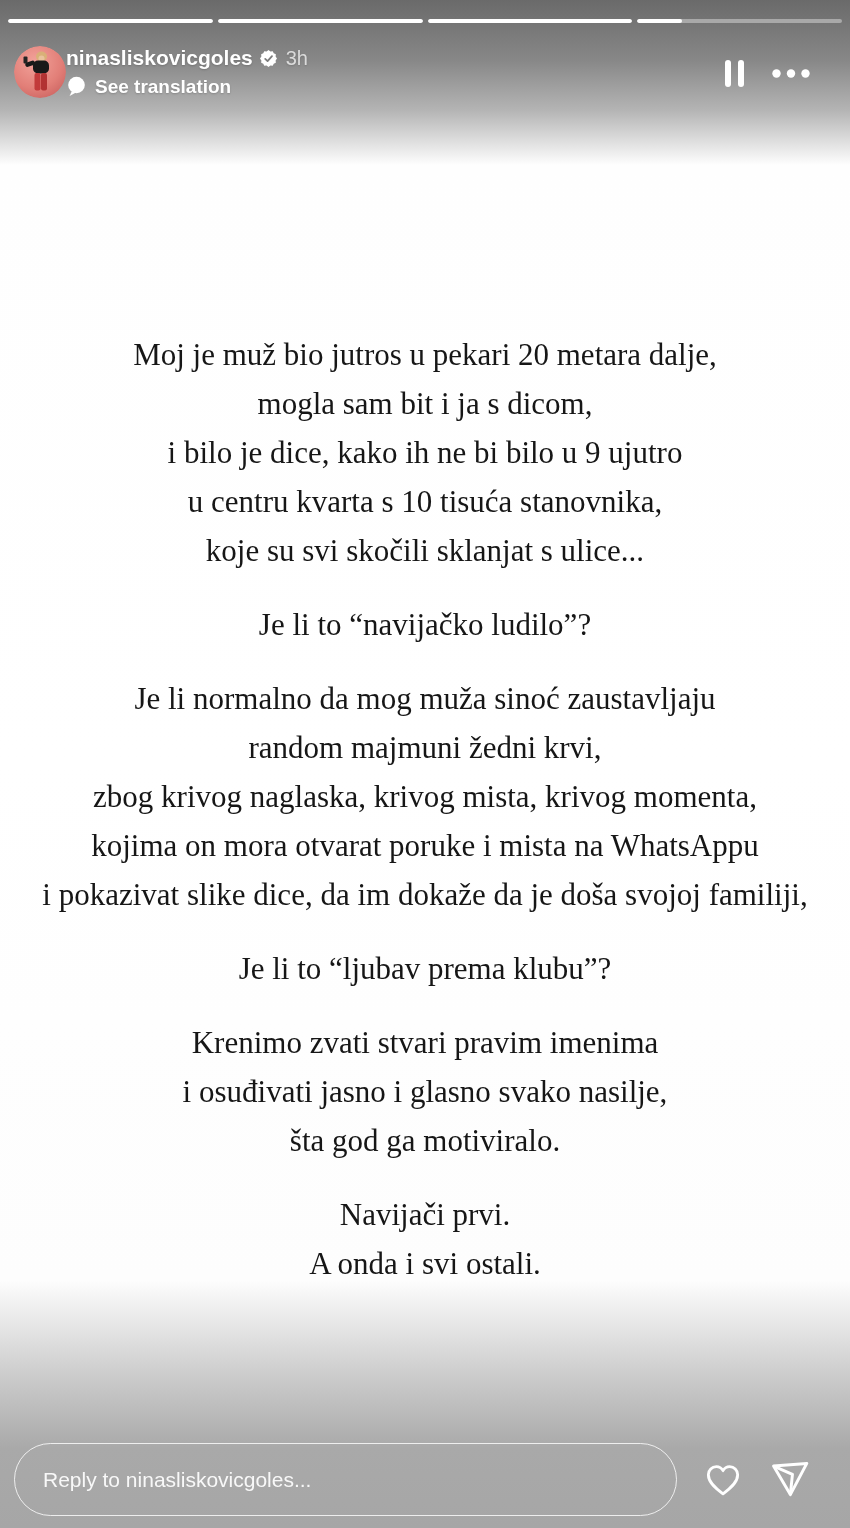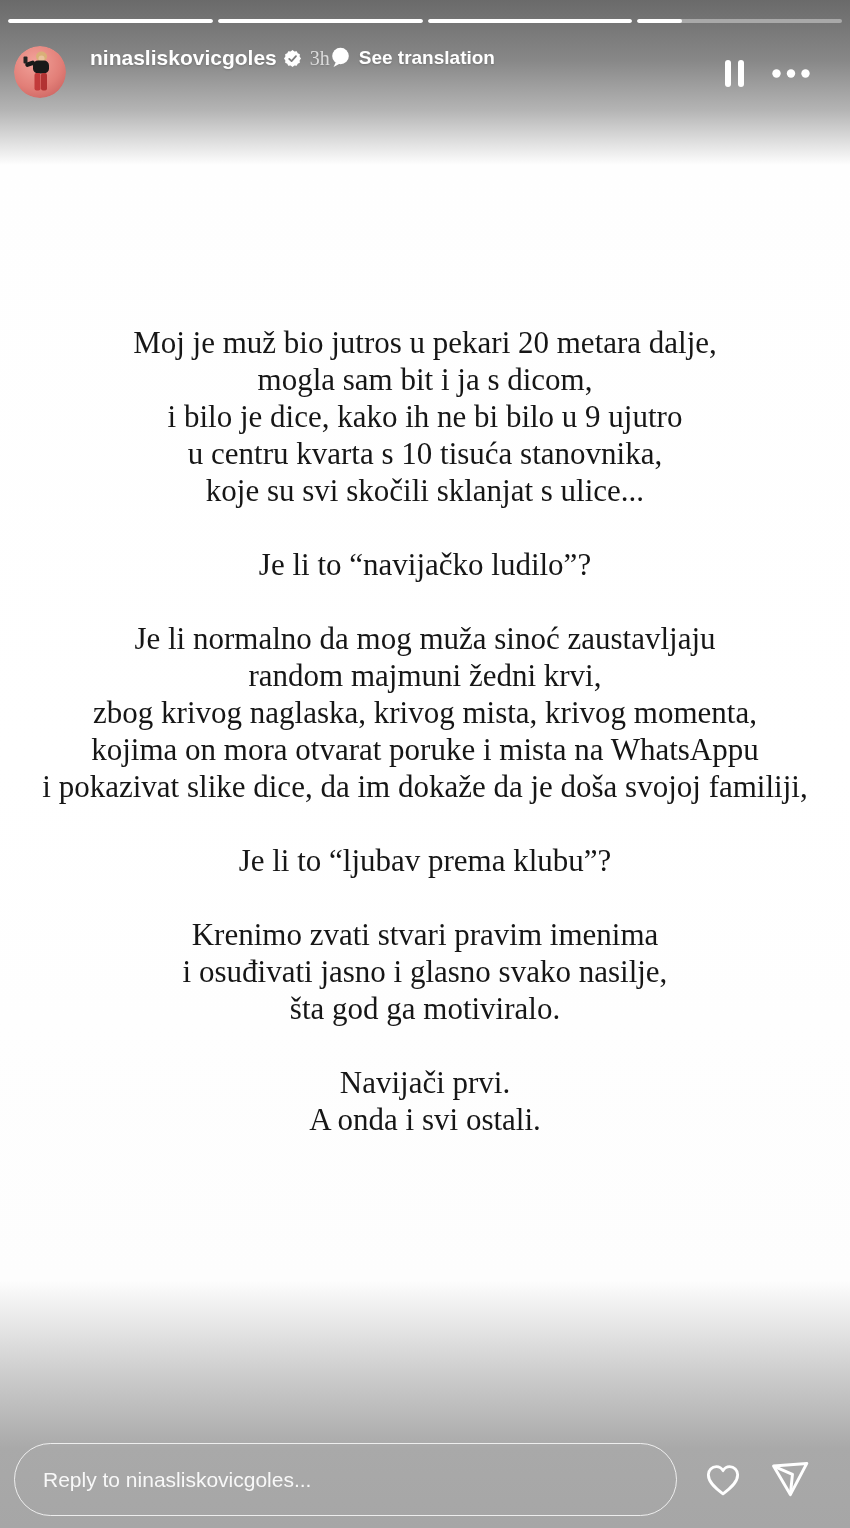--- a/index.html
+++ b/index.html
@@ -36,31 +36,30 @@
 
   
   .header {
     position: absolute; top: 46px; left: 14px; right: 14px;
     display: flex; align-items: flex-start;
   }
   .avatar {
     width: 52px; height: 52px; border-radius: 50%;
     overflow: hidden; flex: 0 0 auto; cursor: pointer;
   }
-  .name-col { margin-left: 24px; display: flex; }
+  .name-col { margin-left: 0; display: flex; flex-direction: column; gap: 5px; }
   .name-row { display: flex; align-items: center; height: 24px; }
   .username {
     color: #ffffff; font-size: 21px; font-weight: 700;
     text-shadow: 0 1px 2px rgba(0,0,0,0.18); cursor: pointer;
   }
   .badge { margin-left: 7px; display: inline-flex; }
   .timestamp {
     margin-left: 9px; color: rgba(255,255,255,0.72); font-size: 20px;
     text-shadow: 0 1px 2px rgba(0,0,0,0.15);
-    font-family: Liberation Serif, serif;
   }
   .translation-row { display: flex; align-items: center; height: 23px; cursor: pointer; }
   .translation-label {
     margin-left: 9px; color: #ffffff; font-size: 19px; font-weight: 600;
     text-shadow: 0 1px 2px rgba(0,0,0,0.18);
   }
   .header-controls {
     position: absolute; top: 60px; right: 40px;
     display: flex; align-items: center; gap: 28px;
   }
@@ -70,21 +69,21 @@
 
   
   .story-text {
     position: absolute; top: 324px; left: 0; right: 0;
     text-align: center;
     font-family: "Liberation Serif", serif;
     font-size: 31px; line-height: 37px;
     color: #161616;
   }
   .para + .para { margin-top: 37px; }
-  .line { white-space: nowrap; }
+  .line { white-space: nowrap; margin-top: 12px; }
 
   
   .reply-input {
     position: absolute; left: 14px; top: 1443px;
     width: 663px; height: 73px;
     background: transparent;
     border: 1.5px solid rgba(255,255,255,0.8);
     border-radius: 37px;
     padding: 6px 28px;
     font-family: "Liberation Sans", sans-serif;

